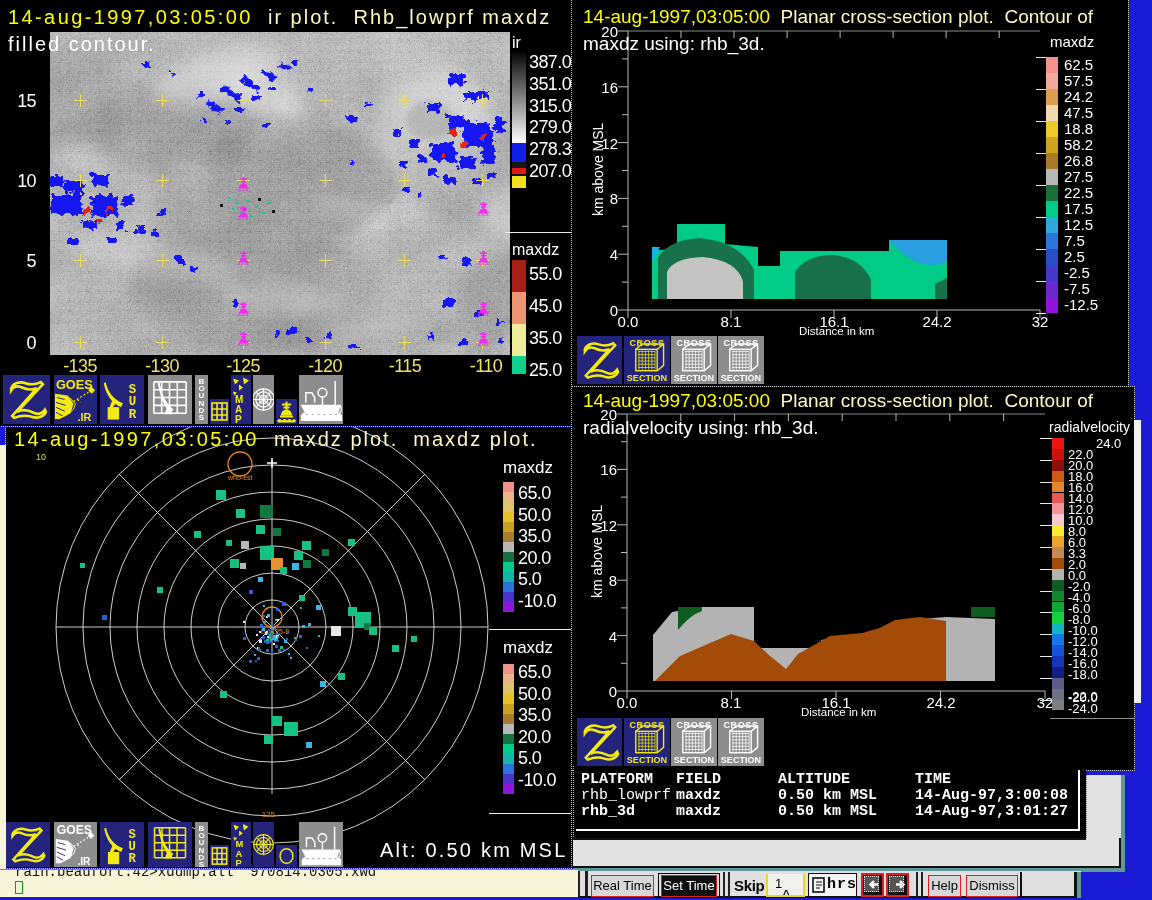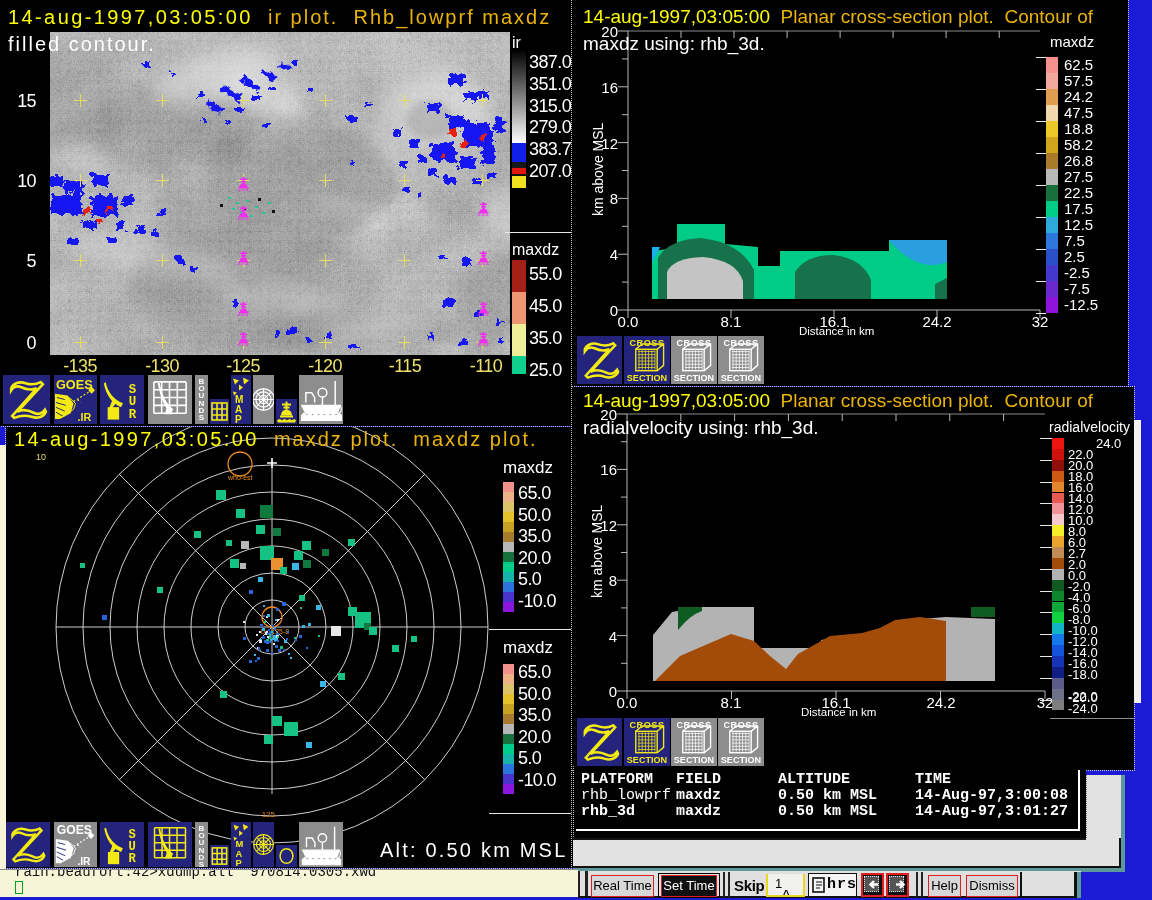--- a/index.html
+++ b/index.html
@@ -1,19 +1,19 @@
 <!DOCTYPE html>
 <html><head><meta charset="utf-8">
 <style>
 *{margin:0;padding:0;box-sizing:border-box}
 html,body{width:1152px;height:900px;overflow:hidden;background:#1b1bd6;font-family:"Liberation Sans",sans-serif}
 .abs{position:absolute}
 .win{position:absolute;background:#000;outline:1px dotted #c8c8c8}
 .yt{color:#ffff00}
-.wt{color:#eab308}
+.wt{color:#fef9c3}
 .title{position:absolute;white-space:pre;font-size:20px;color:#fff;z-index:5;letter-spacing:2px}
 .title .yt,.yt2{letter-spacing:2.4px}
 .title .wt{letter-spacing:2.0px}
 .title2{position:absolute;white-space:pre;font-size:19px;color:#fff;z-index:5}
 .lbl{position:absolute;color:#fff;white-space:pre}
 .bl{font-size:18px;letter-spacing:-0.6px}
 svg{position:absolute;display:block}
 .btn{position:absolute;overflow:hidden}
 .navy{background:#24247c;color:#f2ea12}
 .grayb{background:#8d8d8d;color:#ffffff}
@@ -414,21 +414,21 @@
 <div class="abs" style="left:512px;top:50px;width:14px;height:93px;background:linear-gradient(#000,#fff)"></div>
 <div class="abs" style="left:512px;top:143px;width:14px;height:19px;background:#1020e8"></div>
 <div class="abs" style="left:512px;top:162px;width:14px;height:6px;background:#181818"></div>
 <div class="abs" style="left:512px;top:168px;width:14px;height:6px;background:#e01810"></div>
 <div class="abs" style="left:512px;top:174px;width:14px;height:2px;background:#101010"></div>
 <div class="abs" style="left:512px;top:176px;width:14px;height:12px;background:#f0e020"></div>
 <div class="lbl bl" style="left:529px;top:52px">387.0</div>
 <div class="lbl bl" style="left:529px;top:74px">351.0</div>
 <div class="lbl bl" style="left:529px;top:96px">315.0</div>
 <div class="lbl bl" style="left:529px;top:117px">279.0</div>
-<div class="lbl bl" style="left:529px;top:139px">383.7</div>
+<div class="lbl bl" style="left:529px;top:139px">278.3</div>
 <div class="lbl bl" style="left:529px;top:161px">207.0</div>
 <div class="abs" style="left:505px;top:232px;width:66px;height:1px;background:#e8e8e8"></div>
 <div class="lbl" style="left:512px;top:241px;font-size:16px">maxdz</div>
 <div class="abs" style="left:512px;top:260px;width:14px;height:32px;background:#a52017"></div>
 <div class="abs" style="left:512px;top:292px;width:14px;height:32px;background:#ee9672"></div>
 <div class="abs" style="left:512px;top:324px;width:14px;height:32px;background:#eeee99"></div>
 <div class="abs" style="left:512px;top:356px;width:14px;height:18px;background:#0fd08c"></div>
 <div class="lbl bl" style="left:529px;top:264px">55.0</div>
 <div class="lbl bl" style="left:529px;top:296px">45.0</div>
 <div class="lbl bl" style="left:529px;top:328px">35.0</div>
@@ -900,21 +900,21 @@
 <div class="lbl" style="left:1096px;top:437.5px;font-size:13px;line-height:11px">24.0</div>
 <div class="lbl" style="left:1068px;top:448.5px;font-size:13px;line-height:11px">22.0</div>
 <div class="lbl" style="left:1068px;top:459.6px;font-size:13px;line-height:11px">20.0</div>
 <div class="lbl" style="left:1068px;top:470.6px;font-size:13px;line-height:11px">18.0</div>
 <div class="lbl" style="left:1068px;top:481.7px;font-size:13px;line-height:11px">16.0</div>
 <div class="lbl" style="left:1068px;top:492.7px;font-size:13px;line-height:11px">14.0</div>
 <div class="lbl" style="left:1068px;top:503.7px;font-size:13px;line-height:11px">12.0</div>
 <div class="lbl" style="left:1068px;top:514.8px;font-size:13px;line-height:11px">10.0</div>
 <div class="lbl" style="left:1068px;top:525.8px;font-size:13px;line-height:11px">8.0</div>
 <div class="lbl" style="left:1068px;top:536.9px;font-size:13px;line-height:11px">6.0</div>
-<div class="lbl" style="left:1068px;top:547.9px;font-size:13px;line-height:11px">2.7</div>
+<div class="lbl" style="left:1068px;top:547.9px;font-size:13px;line-height:11px">3.3</div>
 <div class="lbl" style="left:1068px;top:558.9px;font-size:13px;line-height:11px">2.0</div>
 <div class="lbl" style="left:1068px;top:570.0px;font-size:13px;line-height:11px">0.0</div>
 <div class="lbl" style="left:1068px;top:581.0px;font-size:13px;line-height:11px">-2.0</div>
 <div class="lbl" style="left:1068px;top:592.1px;font-size:13px;line-height:11px">-4.0</div>
 <div class="lbl" style="left:1068px;top:603.1px;font-size:13px;line-height:11px">-6.0</div>
 <div class="lbl" style="left:1068px;top:614.1px;font-size:13px;line-height:11px">-8.0</div>
 <div class="lbl" style="left:1068px;top:625.2px;font-size:13px;line-height:11px">-10.0</div>
 <div class="lbl" style="left:1068px;top:636.2px;font-size:13px;line-height:11px">-12.0</div>
 <div class="lbl" style="left:1068px;top:647.3px;font-size:13px;line-height:11px">-14.0</div>
 <div class="lbl" style="left:1068px;top:658.3px;font-size:13px;line-height:11px">-16.0</div>

